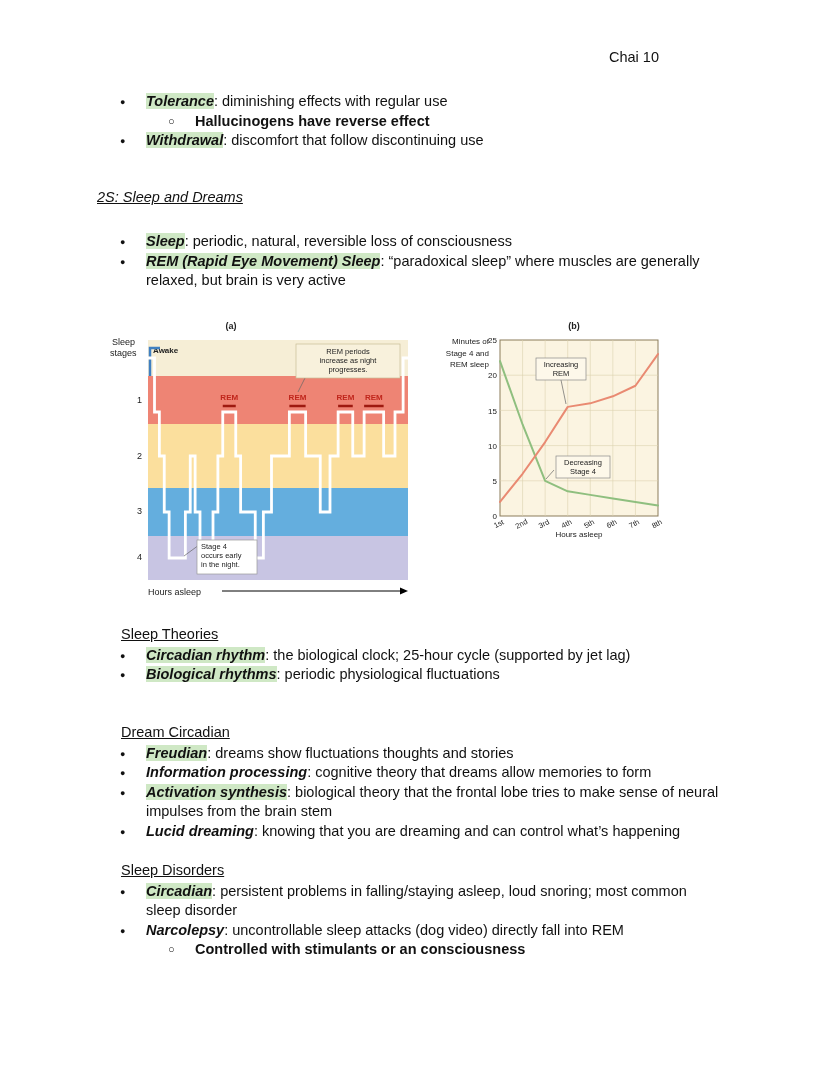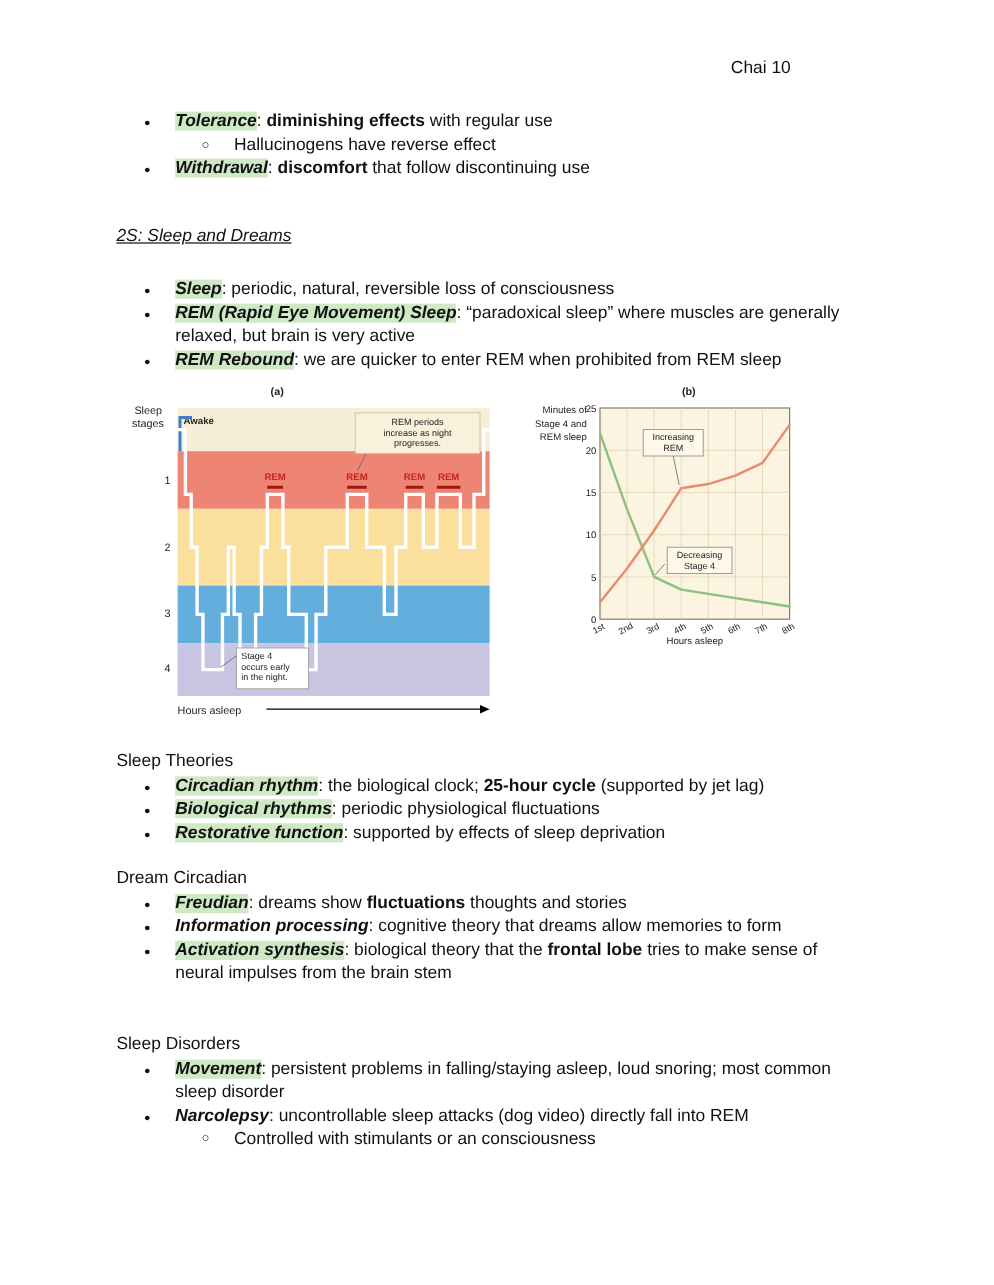--- a/index.html
+++ b/index.html
@@ -4,26 +4,26 @@
 <style>
   html,body{margin:0;padding:0;background:#ffffff;}
   .page{
     position:relative;width:756px;height:1071px;background:#ffffff;overflow:hidden;
     font-family:"Liberation Sans",sans-serif;font-size:14.5px;line-height:19.5px;color:#111;
   }
   .page-number{position:absolute;top:48px;right:97px;}
   .sec{position:absolute;left:97px;width:622px;}
   .li1{position:relative;padding-left:49px;}
   .li1::before{content:"●";position:absolute;left:23px;top:1px;font-size:9px;}
-  .li2{position:relative;padding-left:98px;}
+  .li2{position:relative;padding-left:98px;font-weight:bold;}
   .li2::before{content:"○";position:absolute;left:71px;top:0;font-size:11px;}
   .term{font-weight:bold;font-style:italic;}
   .hl{background:#cfe8c5;text-align:right;}
-  .b{font-weight:bold;}
-  .heading{margin-bottom:1px;}
+  .b{font-weight:normal;}
+  .heading{text-decoration:underline;margin-bottom:1px;margin-left:24px;}
   .heading-italic{font-style:italic;text-decoration:underline;}
   .figure{position:absolute;left:100px;top:318px;}
   svg text{font-family:"Liberation Sans",sans-serif;fill:#222;}
   .panel-label{font-size:9px;font-weight:bold;}
   .f9{font-size:9px;}
   .f8{font-size:8px;}
   .f75{font-size:7.5px;}
   .rem-label{font-size:8px;font-weight:bold;fill:#c0261c;text-anchor:middle;}
   #rem-ticks line{stroke:#9e1a10;stroke-width:2.5;}
   .hypno{fill:none;stroke:#ffffff;stroke-width:2.8;}
@@ -46,21 +46,20 @@
     <div class="li1"><span class="term hl">Withdrawal</span><span>: </span><span class="b">discomfort</span><span> that follow discontinuing use</span></div>
   </div>
 
   <div class="sec" style="top:188px">
     <span class="heading-italic">2S: Sleep and Dreams</span>
   </div>
 
   <div class="sec" style="top:232px">
     <div class="li1"><span class="term hl">Sleep</span><span>: periodic, natural, reversible loss of consciousness</span></div>
     <div class="li1"><span class="term hl">REM (Rapid Eye Movement) Sleep</span><span>: “paradoxical sleep” where muscles are generally relaxed, but brain is very active</span></div>
-    <div class="li1"><span class="term hl">REM Rebound</span><span>: we are quicker to enter REM when prohibited from REM sleep</span></div>
   </div>
 
   <svg class="figure" width="570" height="285" viewBox="0 0 570 285">
 
     <g>
       <text class="panel-label" x="131" y="11" text-anchor="middle">(a)</text>
       <text class="f9" x="12" y="27">Sleep</text>
       <text class="f9" x="10" y="38">stages</text>
 
       <rect x="48" y="22" width="260" height="36" fill="#f6eed6"></rect>
@@ -165,30 +164,30 @@
       <text class="b-xtick" transform="translate(558,208) rotate(-28)">8th</text>
 
       <text class="f8" x="479" y="219" text-anchor="middle">Hours asleep</text>
     </g>
   </svg>
 
   <div class="sec" style="top:625px">
     <div class="heading">Sleep Theories</div>
     <div class="li1"><span class="term hl">Circadian rhythm</span><span>: the biological clock; </span><span class="b">25-hour cycle</span><span> (supported by jet lag)</span></div>
     <div class="li1"><span class="term hl">Biological rhythms</span><span>: periodic physiological fluctuations</span></div>
-    <div class="li1"><span class="term hl">Restorative function</span><span>: supported by effects of sleep deprivation</span></div>
   </div>
 
   <div class="sec" style="top:723px">
     <div class="heading">Dream Circadian</div>
     <div class="li1"><span class="term hl">Freudian</span><span>: dreams show </span><span class="b">fluctuations</span><span> thoughts and stories</span></div>
     <div class="li1"><span class="term">Information processing</span><span>: cognitive theory that dreams allow memories to form</span></div>
     <div class="li1"><span class="term hl">Activation synthesis</span><span>: biological theory that the </span><span class="b">frontal lobe</span><span> tries to make sense of neural impulses from the brain stem</span></div>
+    <div class="li1"><span class="term">Lucid dreaming</span><span>: knowing that you are dreaming and can control what’s happening</span></div>
   </div>
 
   <div class="sec" style="top:861px">
     <div class="heading">Sleep Disorders</div>
-    <div class="li1"><span class="term hl">Movement</span><span>: persistent problems in falling/staying asleep, loud snoring; most common sleep disorder</span></div>
+    <div class="li1"><span class="term hl">Circadian</span><span>: persistent problems in falling/staying asleep, loud snoring; most common sleep disorder</span></div>
     <div class="li1"><span class="term">Narcolepsy</span><span>: uncontrollable sleep attacks (dog video) directly fall into REM</span></div>
     <div class="li2"><span>Controlled with stimulants or an consciousness</span></div>
   </div>
 
 </div>
 
 </body></html>

